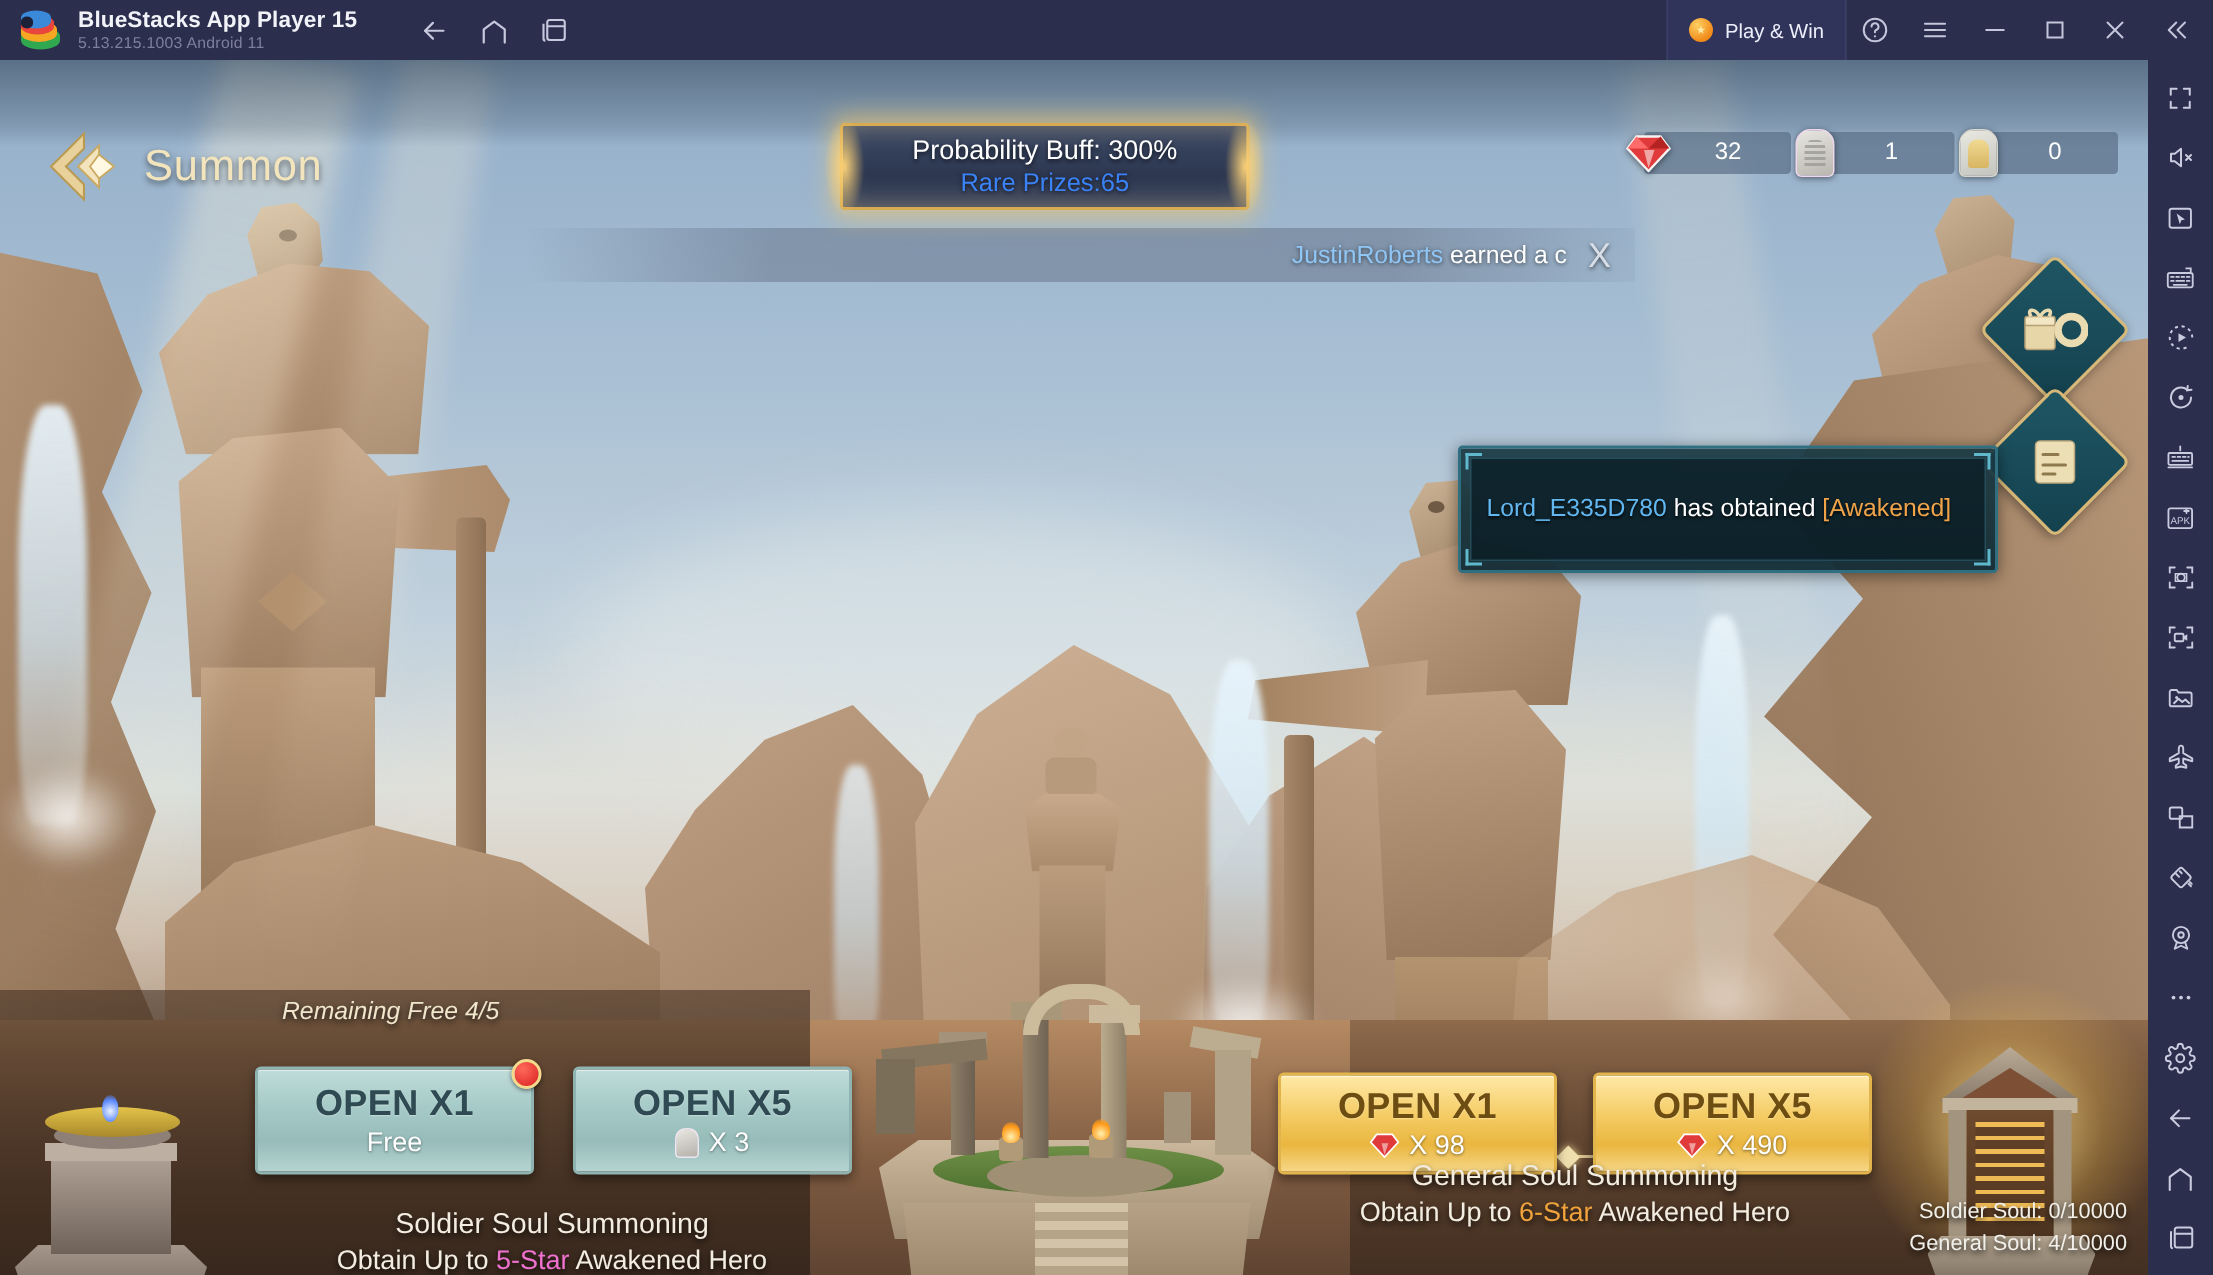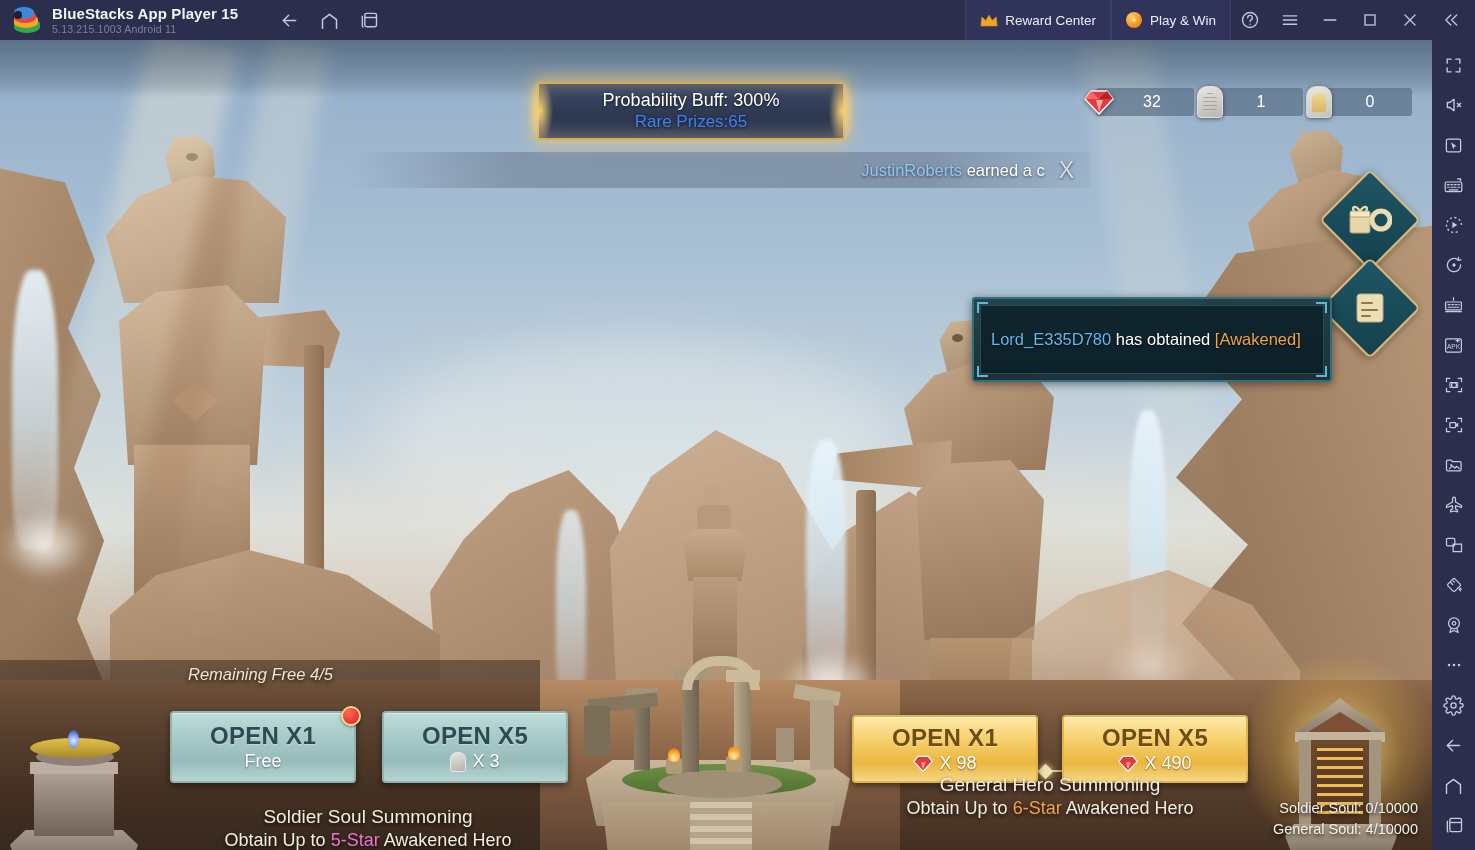--- a/index.html
+++ b/index.html
@@ -78,21 +78,21 @@
 
   
   .gtop { position:absolute; left:0; top:0; width:1432px; height:58px;
           background:linear-gradient(to bottom, rgba(44,62,80,.55), rgba(60,80,98,.25) 75%, rgba(70,90,108,0)); z-index:20; }
   .summon-head { position:absolute; left:30px; top:44px; display:flex; align-items:center; gap:12px; z-index:22; }
   .summon-emblem { width:54px; height:54px; position:relative; }
   .summon-title { font-size:29px; color:#f2e4bc; letter-spacing:.5px;
                   text-shadow:0 2px 4px rgba(0,0,0,.55); }
 
   
-  .buff-banner { position:absolute; left:537px; top:42px; width:308px; height:58px; z-index:24; }
+  .buff-banner { position:absolute; left:560px; top:42px; width:273px; height:58px; z-index:24; }
   .buff-bg { position:absolute; inset:0; border-radius:3px;
              background:linear-gradient(to bottom,#3c4a68,#2d3750 60%,#39455f);
              border:2px solid #d8ab53;
              box-shadow:0 0 16px 5px rgba(255,200,90,.55), inset 0 0 16px rgba(255,215,130,.35); }
   .buff-bg::before, .buff-bg::after {
     content:''; position:absolute; top:-5px; bottom:-5px; width:26px;
     background:radial-gradient(ellipse at center, rgba(255,212,120,.95), rgba(255,190,80,0) 72%); }
   .buff-bg::before { left:-12px; }
   .buff-bg::after  { right:-12px; }
   .buff-txt { position:absolute; inset:0; display:flex; flex-direction:column;
@@ -311,20 +311,30 @@
       <div class="rk" style="left:42px;top:60px;width:46px;height:66px;background:repeating-linear-gradient(to bottom, rgba(255,200,90,.9) 0 3px, rgba(90,60,35,.6) 3px 9px);"></div>
       <div class="rk" style="left:10px;top:136px;width:112px;height:30px;background:linear-gradient(180deg,#b5a691,#7e7161);clip-path:polygon(8% 0,92% 0,100% 40%,94% 100%,6% 100%,0 40%);"></div>
     </div>
 
     <div class="sunbeam" style="left:150px;top:0;width:90px;height:640px;transform:rotate(13deg);"></div>
     <div class="sunbeam" style="left:270px;top:0;width:60px;height:620px;transform:rotate(10deg);opacity:.7;"></div>
     <div class="sunbeam" style="left:1080px;top:0;width:70px;height:560px;transform:rotate(-9deg);opacity:.55;"></div>
 
     <div class="gtop"></div>
 
+    <div class="summon-head">
+      <div class="summon-emblem">
+        <svg viewBox="0 0 54 54" width="54" height="54">
+          <polygon points="4,27 26,5 26,15 14,27 26,39 26,49" fill="#e8d19a" stroke="#b99a52" stroke-width="1.4"></polygon>
+          <polygon points="22,27 36,13 36,41" fill="#f3e4bd" stroke="#c9a95f" stroke-width="1.2"></polygon>
+          <polygon points="36,19 46,27 36,35 30,27" fill="#fff8e2" stroke="#c9a95f" stroke-width="1.2"></polygon>
+        </svg>
+      </div>
+      <div class="summon-title">Summon</div>
+    </div>
 
     <div class="buff-banner">
       <div class="buff-bg"></div>
       <div class="buff-txt">
         <div class="buff-l1">Probability Buff: 300%</div>
         <div class="buff-l2">Rare Prizes:65</div>
       </div>
     </div>
 
     <div class="res-row">
@@ -436,21 +446,21 @@
     <div class="shrine-divider" style="left:900px;top:730px;width:290px;"></div>
     <div class="shrine-gem" style="left:1040px;top:726px;"></div>
 
     <div class="pool-label" style="left:158px;top:766px;">
       <div class="pool-l1">Soldier Soul Summoning</div>
       <div class="pool-l2">
         <span>Obtain Up to </span><span class="pink">5-Star</span><span> Awakened Hero</span>
       </div>
     </div>
     <div class="pool-label" style="left:840px;top:734px;">
-      <div class="pool-l1">General Hero Summoning</div>
+      <div class="pool-l1">General Soul Summoning</div>
       <div class="pool-l2">
         <span>Obtain Up to </span><span class="orange">6-Star</span><span> Awakened Hero</span>
       </div>
     </div>
 
     <div class="soul-counts">
       <div>Soldier Soul: 0/10000</div>
       <div>General Soul: 4/10000</div>
     </div>
 
@@ -486,28 +496,20 @@
             <rect x="7" y="4" width="14" height="16" rx="2"></rect>
             <path d="M7 9h14"></path>
             <path d="M4 7v12a1.5 1.5 0 0 0 1.5 1.5"></path>
           </svg>
       </div>
     </div>
 
     <div class="spacer"></div>
 
     <div class="pillbtn">
-      <span class="crown">
-        <svg viewBox="0 0 20 15" width="18" height="14">
-            <path d="M1 13 L2 3 L6.5 7 L10 1 L13.5 7 L18 3 L19 13 Z" fill="#f0a526" stroke="#d98f16" stroke-width=".8"></path>
-          </svg>
-      </span>
-      <span>Reward Center</span>
-    </div>
-    <div class="pillbtn">
       <span class="coin"></span>
       <span>Play &amp; Win</span>
     </div>
 
     <div class="winbtns">
       <div class="winbtn">
         <svg width="20" height="20" viewBox="0 0 24 24" fill="none" stroke="currentColor" stroke-width="1.6">
             <circle cx="12" cy="12" r="9"></circle>
             <path d="M9.2 9.3a2.8 2.8 0 1 1 3.6 2.7c-.6.25-.8.7-.8 1.3v.4" stroke-linecap="round"></path>
             <circle cx="12" cy="17" r=".9" fill="currentColor" stroke="none"></circle>

